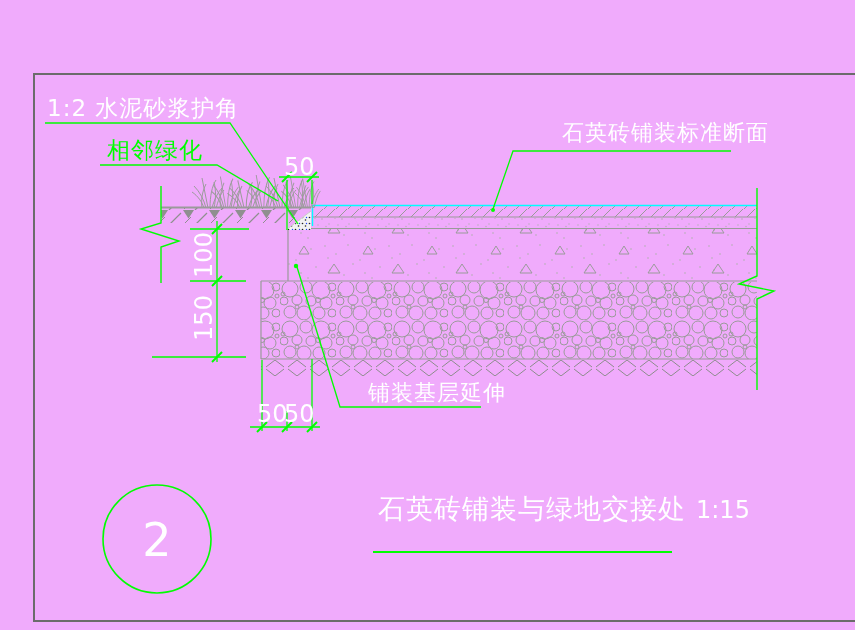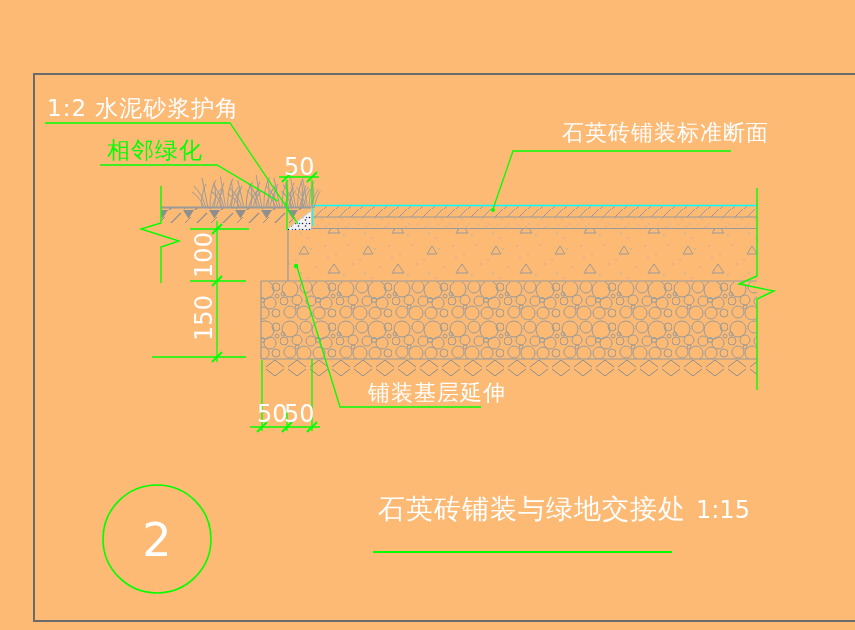--- a/index.html
+++ b/index.html
@@ -1,19 +1,19 @@
 <!DOCTYPE html>
 <html><head>
 <meta charset="utf-8">
 <style>
   html,body{margin:0;padding:0;background:#000;}
   .canvas{
     position:relative;
     width:855px;height:630px;
-    background:#fdba74;
+    background:#f0abfc;
     overflow:hidden;
     font-family:"DejaVu Sans","Liberation Sans",sans-serif;
   }
   svg{display:block;}
   text{font-family:"DejaVu Sans","Liberation Sans",sans-serif;}
   .cad-label{letter-spacing:1px;}
 </style>
 </head>
 <body>
 

